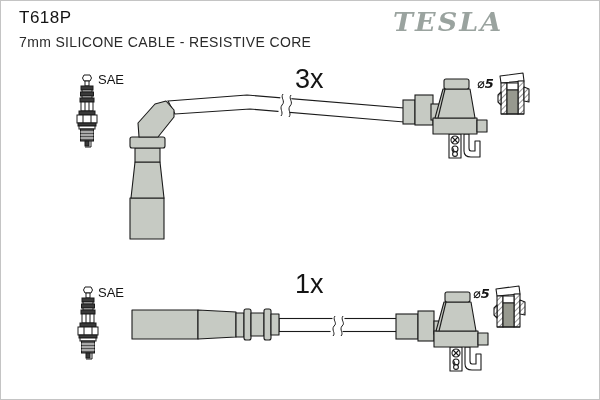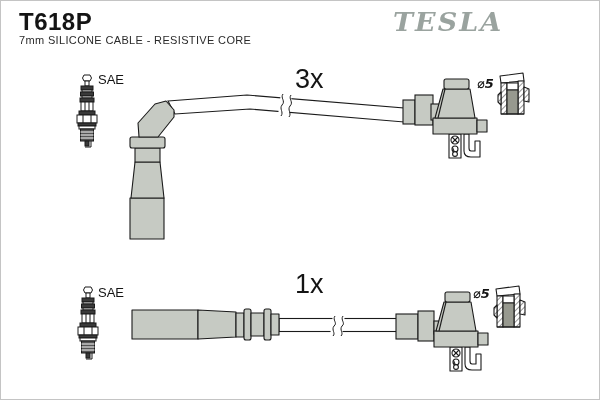--- a/index.html
+++ b/index.html
@@ -2,25 +2,25 @@
 <html><head>
 <meta charset="utf-8">
 <style>
   html,body { margin:0; padding:0; background:#fff; }
   .page {
     position:relative; width:600px; height:400px; background:#ffffff;
     border:1px solid #c4c4c4; box-sizing:border-box; overflow:hidden;
     font-family:"Liberation Sans", sans-serif;
   }
   .part-number {
-    position:absolute; left:18px; top:7px; font-size:24px; font-weight:bold;
+    position:absolute; left:18px; top:7px; font-size:17px; font-weight:normal;
     letter-spacing:0.5px; color:#141414;
   }
   .subtitle {
-    position:absolute; left:18px; top:33px; font-size:11px;
+    position:absolute; left:18px; top:33px; font-size:14px;
     letter-spacing:0.35px; color:#2a2a2a;
   }
   .brand {
     position:absolute; left:392px; top:5px; font-size:27px; font-weight:bold;
     font-style:italic; font-family:"DejaVu Serif", serif; letter-spacing:2px;
     color:#9aa39f; transform:scaleY(0.95);
   }
   svg.diagram { position:absolute; left:0; top:0; }
   svg.diagram text { stroke:none; fill:#141414; }
   .qty-label   { font-size:27px; font-family:"Liberation Sans",sans-serif; }

